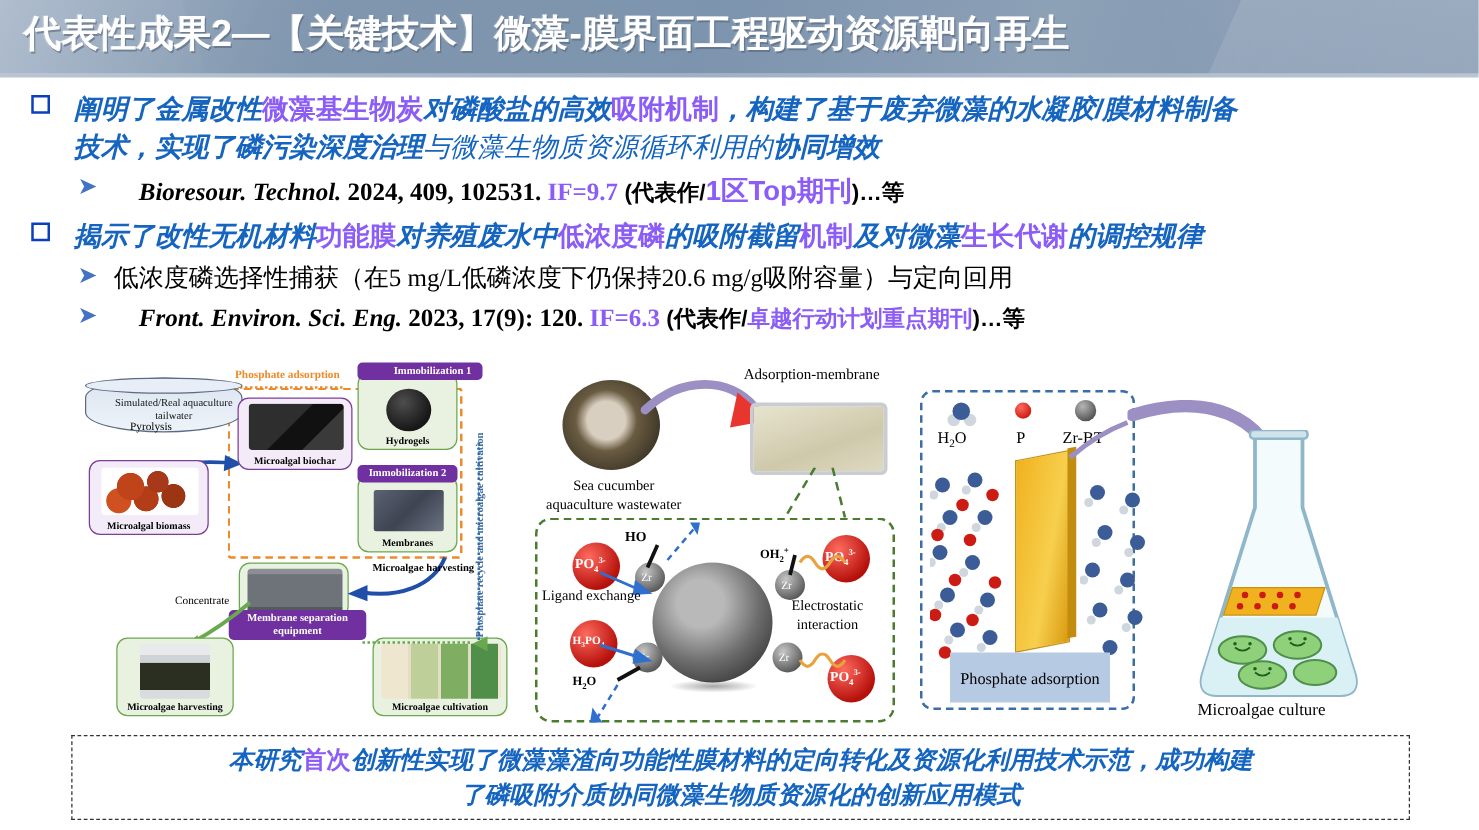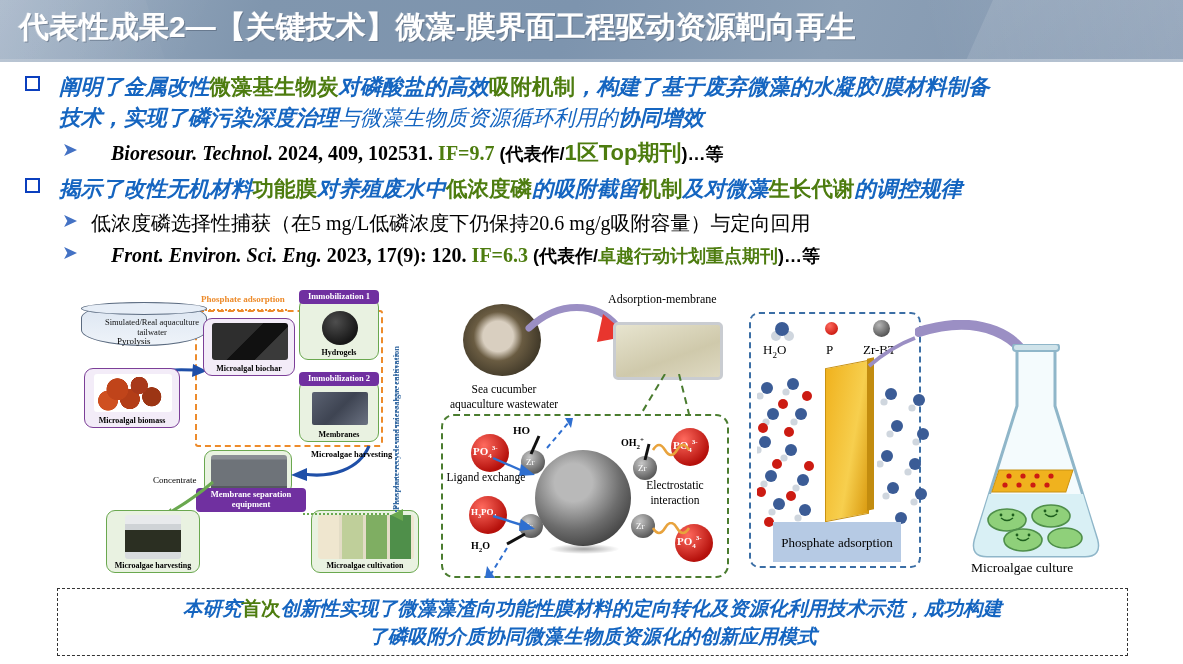--- a/index.html
+++ b/index.html
@@ -62,28 +62,28 @@
     font-size:20px;line-height:29px;color:#000;
     font-family:"Liberation Serif","DejaVu Serif",serif;
   }
   .lvl2 .arw{
     position:absolute;left:62px;top:2px;
     font-size:19px;color:#4472c4;line-height:1;
     font-family:"DejaVu Sans",sans-serif;
   }
 
   .blue{color:#1565c0;font-style:italic;}
-  .red{color:#4d7c0f;}
+  .red{color:#8b5cf6;}
   .bold{font-weight:bold;}
   .ital{font-style:italic;margin-left:20px;}
   .sansf{font-family:"Liberation Sans","DejaVu Sans",sans-serif;}
 
   
   .figure{
-    position:absolute;left:73px;top:292px;width:1078px;height:290px;
+    position:absolute;left:60px;top:292px;width:1078px;height:290px;
     background:#ffffff;
   }
 
   .lbl{position:absolute;font-family:"Liberation Serif","DejaVu Serif",serif;color:#000;}
   .lbl.b{font-weight:bold;}
 
   
   .card{
     position:absolute;border:1.6px solid #7c3f98;border-radius:9px;
     background:#f3ecf8;box-sizing:border-box;
@@ -222,21 +222,21 @@
       <path d="M2,12 C20,30 40,36 62,34" stroke="#1f4fa8" stroke-width="3.2" fill="none"></path>
       <polygon points="58,28 72,35 57,40" fill="#1f4fa8"></polygon>
     </svg>
     <div class="lbl" style="left:232px;top:78px;font-size:9px;">Modified</div>
 
     <div class="card green" style="left:226px;top:6px;width:80px;height:62px;">
       <div class="swatch" style="left:22px;top:12px;width:36px;height:34px;border-radius:50%;
            background:radial-gradient(circle at 38% 32%, #4e4e4e, #171717 70%);"></div>
       <div class="cap">Hydrogels</div>
     </div>
-    <div class="purple-bar" style="left:226px;top:-2px;width:80px;height:14px;">
+    <div class="purple-bar" style="left:226px;top:-2px;width:80px;height:14px;padding-left:20px;">
       <span>Immobilization 1</span>
     </div>
 
     <div class="card green" style="left:226px;top:88px;width:80px;height:62px;">
       <div class="swatch" style="left:12px;top:11px;width:56px;height:33px;border-radius:2px;
            background:linear-gradient(135deg,#5b6272,#3e4452 50%,#6b7282);"></div>
       <div class="cap">Membranes</div>
     </div>
     <div class="purple-bar" style="left:226px;top:80px;width:80px;height:14px;">
       <span>Immobilization 2</span>

